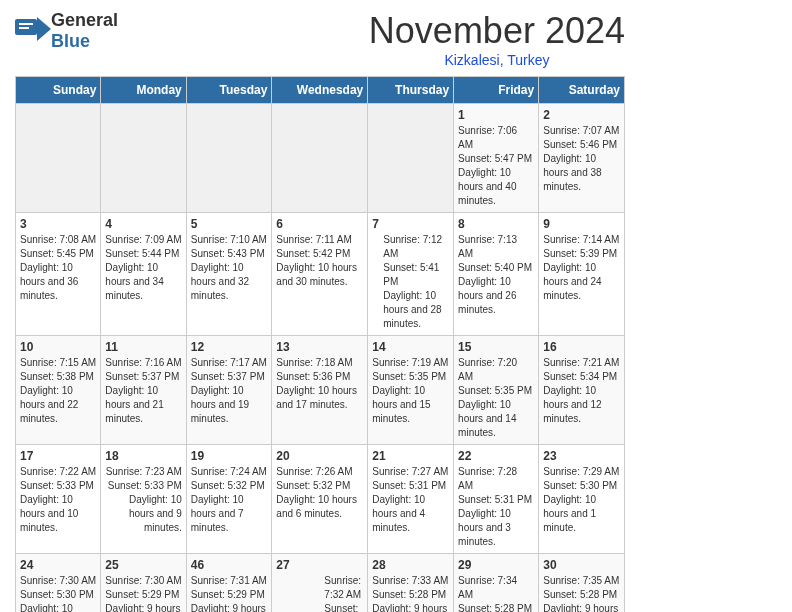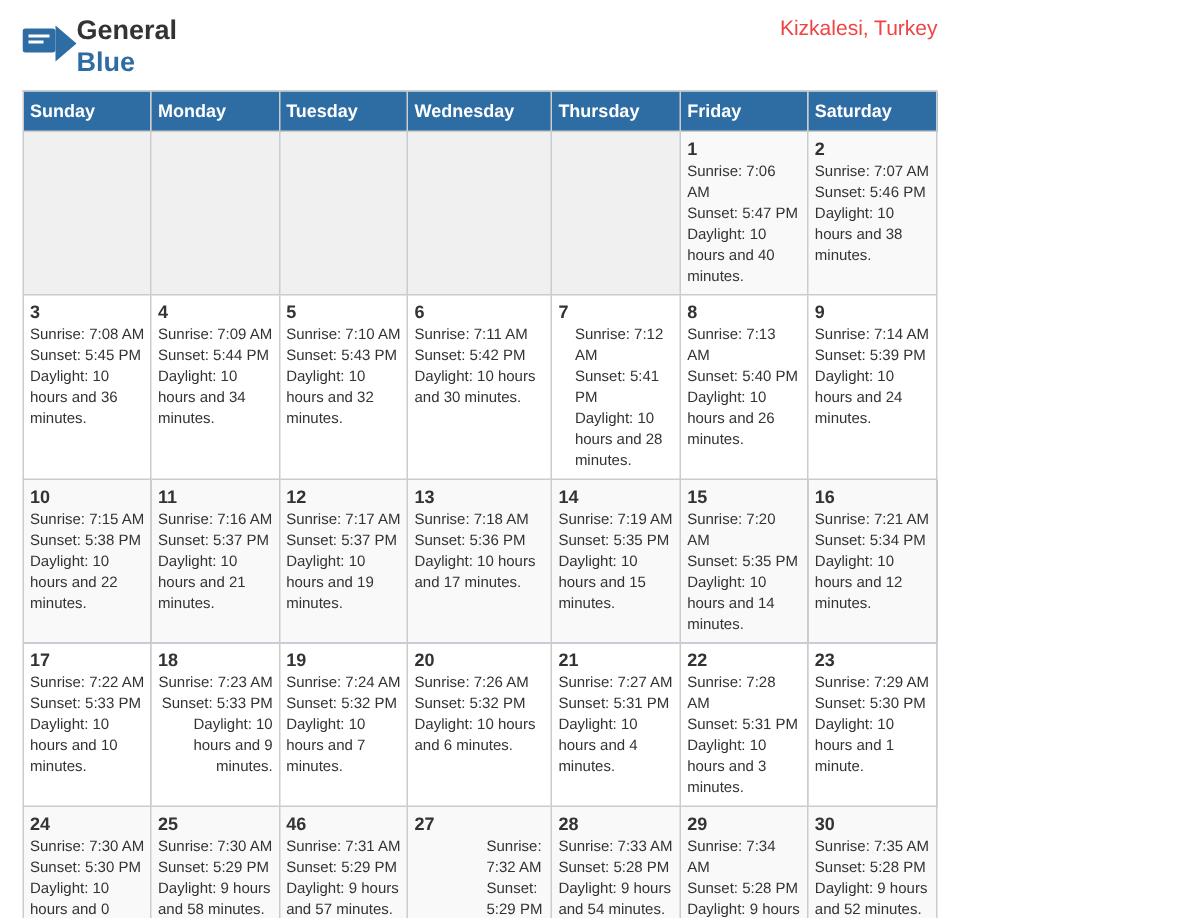--- a/index.html
+++ b/index.html
@@ -1,23 +1,23 @@
 <!DOCTYPE html>
 <html><head>
   <meta charset="utf-8">
   <style>
     * { box-sizing: border-box; margin: 0; padding: 0; }
     body { font-family: Arial, sans-serif; background: #fff; width: 792px; min-height: 612px; }
     .page { width: 640px; padding: 10px 15px; }
     .header { display: flex; justify-content: space-between; align-items: flex-start; margin-bottom: 8px; }
     .title-block { text-align: right; }
     .month-title { font-size: 36px; font-weight: normal; color: #333; }
-    .location { font-size: 14px; color: #ef4444; }
+    .location { font-size: 14px; color: #1d4ed8; text-align: center; }
     .calendar { width: 100%; border-collapse: collapse; }
-    .calendar th { background: #2e6da4; color: #fff; font-size: 12px; font-weight: bold; padding: 6px 4px; text-align: left; border: 1px solid #ccc; }
+    .calendar th { background: #2e6da4; color: #fff; font-size: 12px; font-weight: bold; padding: 6px 4px; text-align: right; border: 1px solid #ccc; }
     .calendar td { border: 1px solid #ccc; vertical-align: top; padding: 4px; font-size: 10px; color: #333; width: calc(100%/7); min-height: 80px; background: #fff; }
     .calendar tr:nth-child(odd) td { background: #f9f9f9; }
     .calendar tr:nth-child(even) td { background: #fff; }
     .day-num { font-size: 12px; font-weight: bold; display: block; margin-bottom: 2px; }
     .day-info { font-size: 10px; line-height: 1.4; color: #333; }
     .empty-cell { background: #f0f0f0 !important; }
     .logo-container { display: flex; flex-direction: column; }
     .logo-row { display: flex; align-items: center; }
     .logo-shape { position: relative; display: inline-block; }
   </style>
@@ -36,20 +36,21 @@
             <rect x="4" y="12" width="10" height="2" fill="white"></rect>
           </svg>
         </div>
         <div>
           <span style="font-size:18px;font-weight:bold;color:#333;">General</span><br>
           <span style="font-size:18px;font-weight:bold;color:#2e6da4;margin-top:12px;">Blue</span>
         </div>
       </div>
     </div>
     <div class="title-block">
+      <div class="month-title">November 2024</div>
       <div class="location">Kizkalesi, Turkey</div>
     </div>
   </div>
 
   <table class="calendar">
     <thead>
       <tr>
       <th>Sunday</th>
           <th>Monday</th>
           <th>Tuesday</th>

